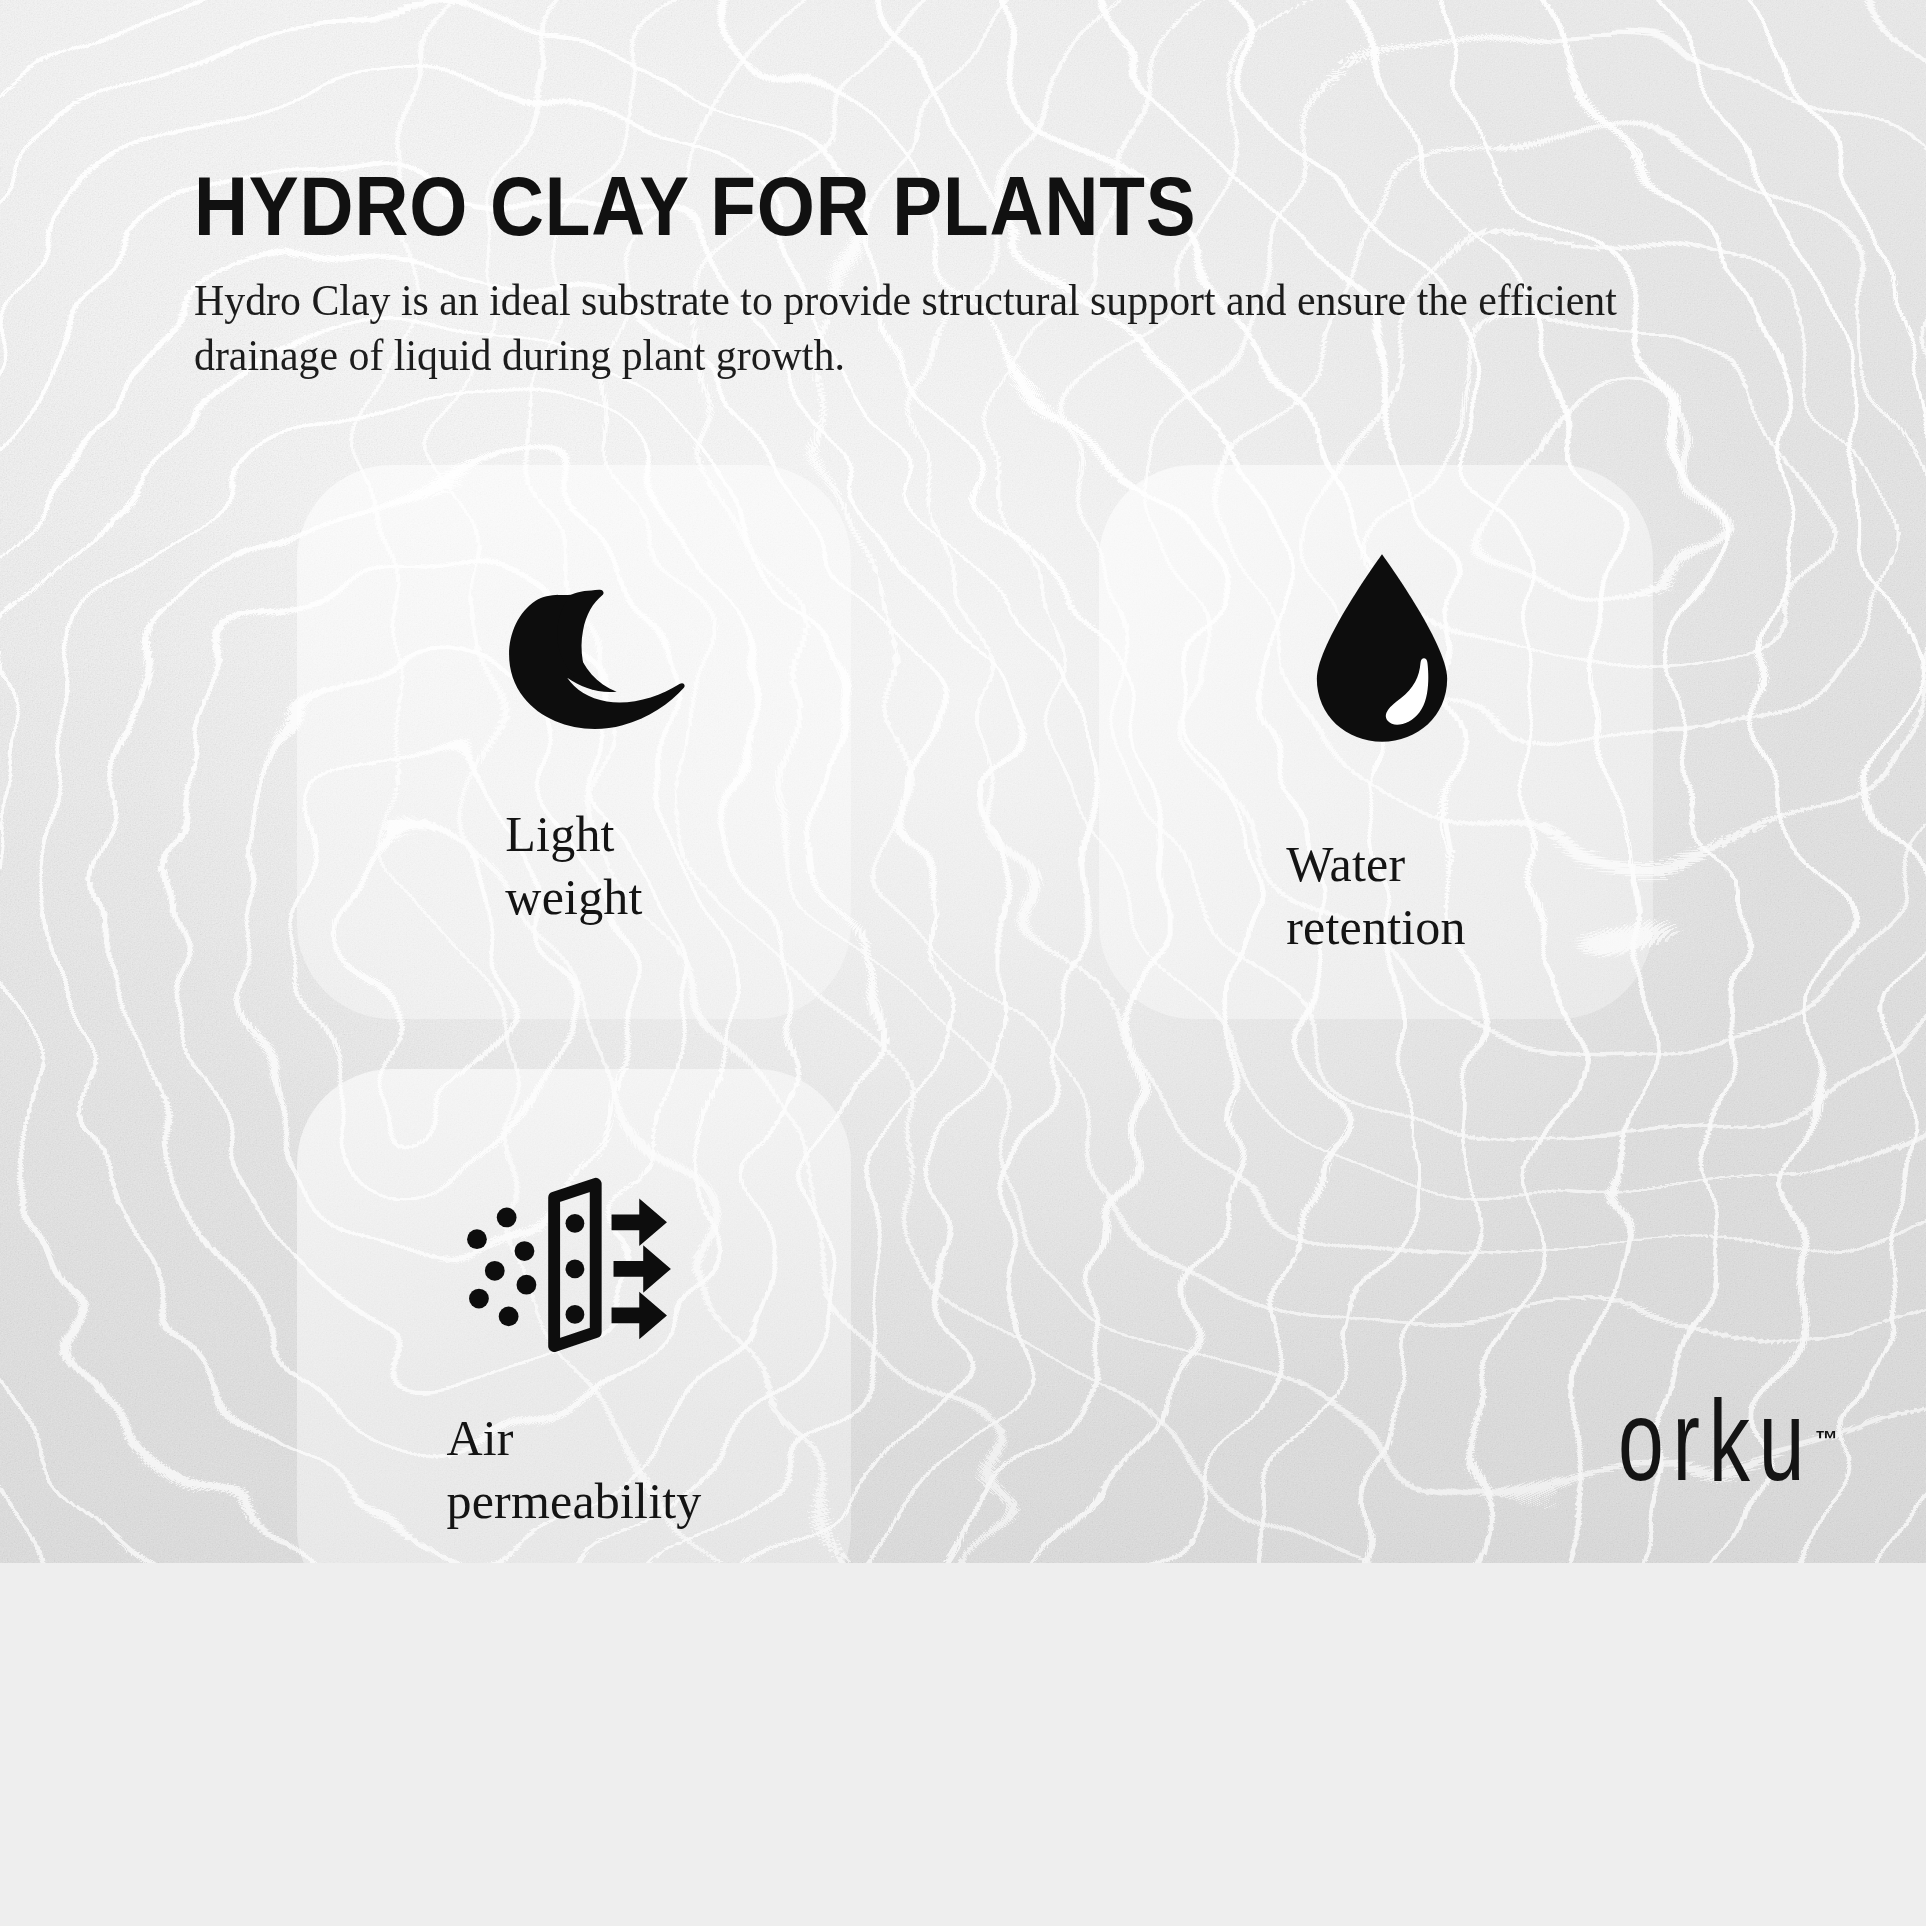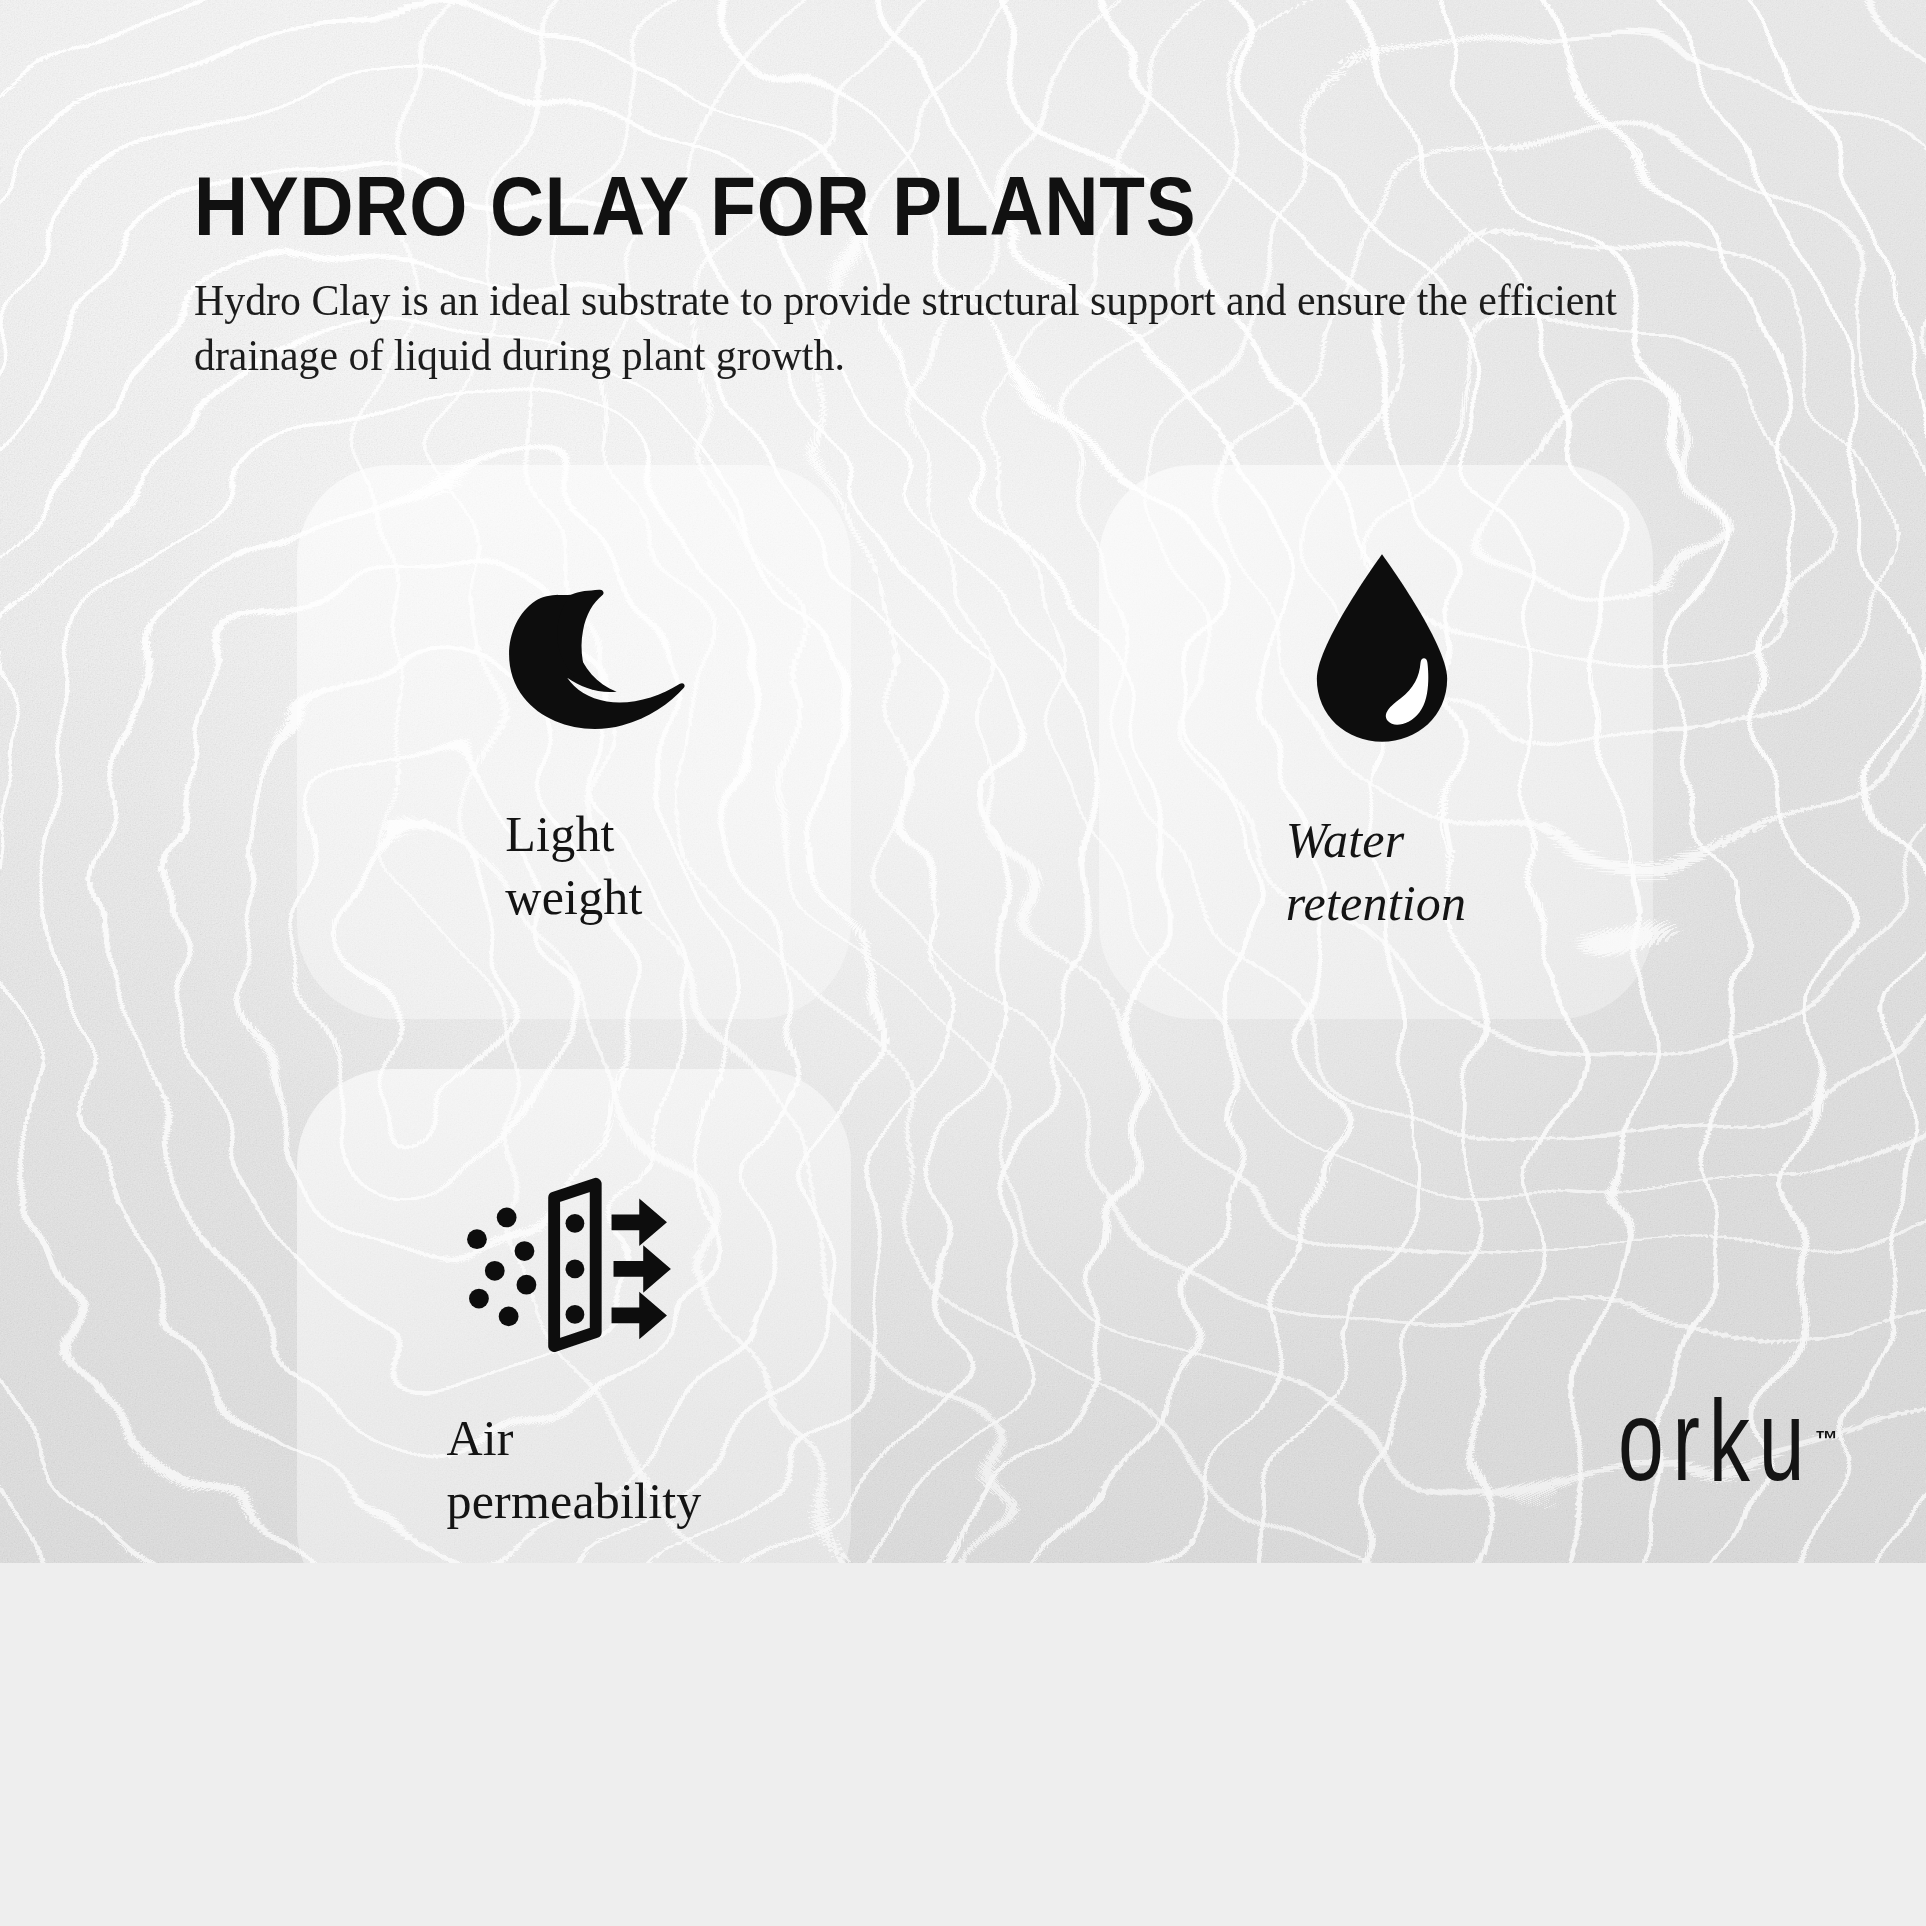--- a/index.html
+++ b/index.html
@@ -126,21 +126,21 @@
     white-space: pre-line;
   }
 
   
   .card--light   .icon-wrap { transform: translateX(12px) translateY(14px); }
   .card--water   .icon-wrap { transform: translateX(6px)  translateY(-2px); }
   .card--air     .icon-wrap { transform: translateX(-6px) translateY(4px); }
   .card--root    .icon-wrap { transform: translateX(2px)  translateY(4px); }
 
   .card--light .card-label { margin-top: 55px; }
-  .card--water .card-label { margin-top: 61px; font-style: italic; }
+  .card--water .card-label { margin-top: 85px; }
   .card--air   .card-label { margin-top: 55px; }
   .card--root  .card-label { margin-top: 55px; }
 
   
   .brand {
     position: absolute;
     right: 89px;
     bottom: 65px;
     display: flex;
     align-items: center;

